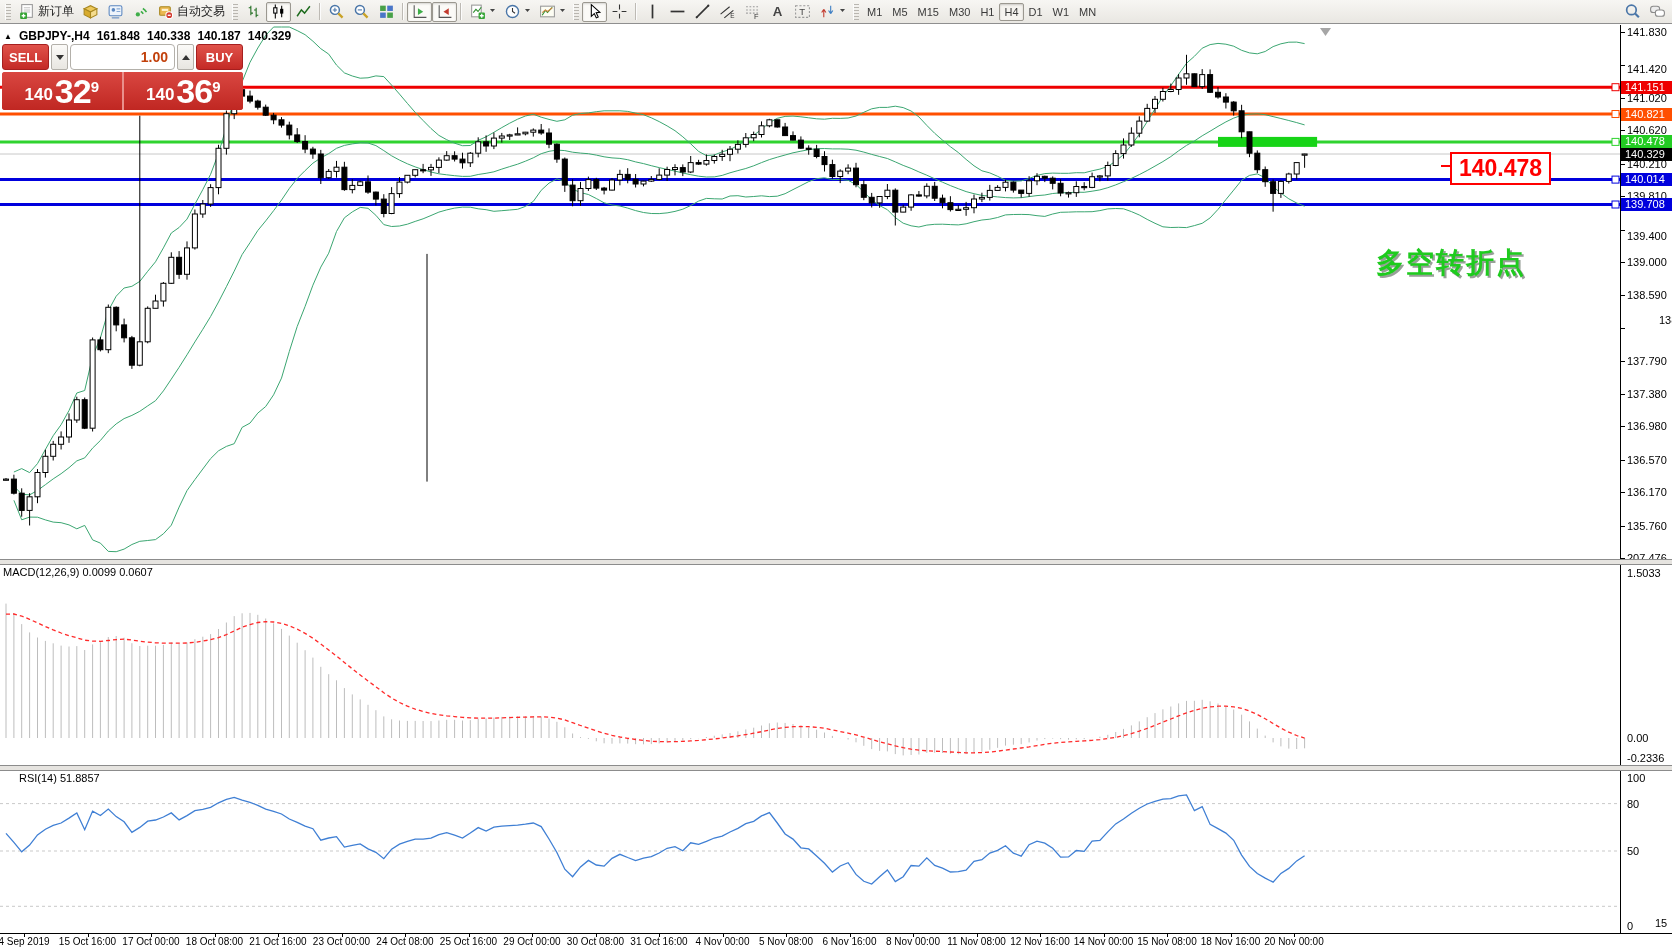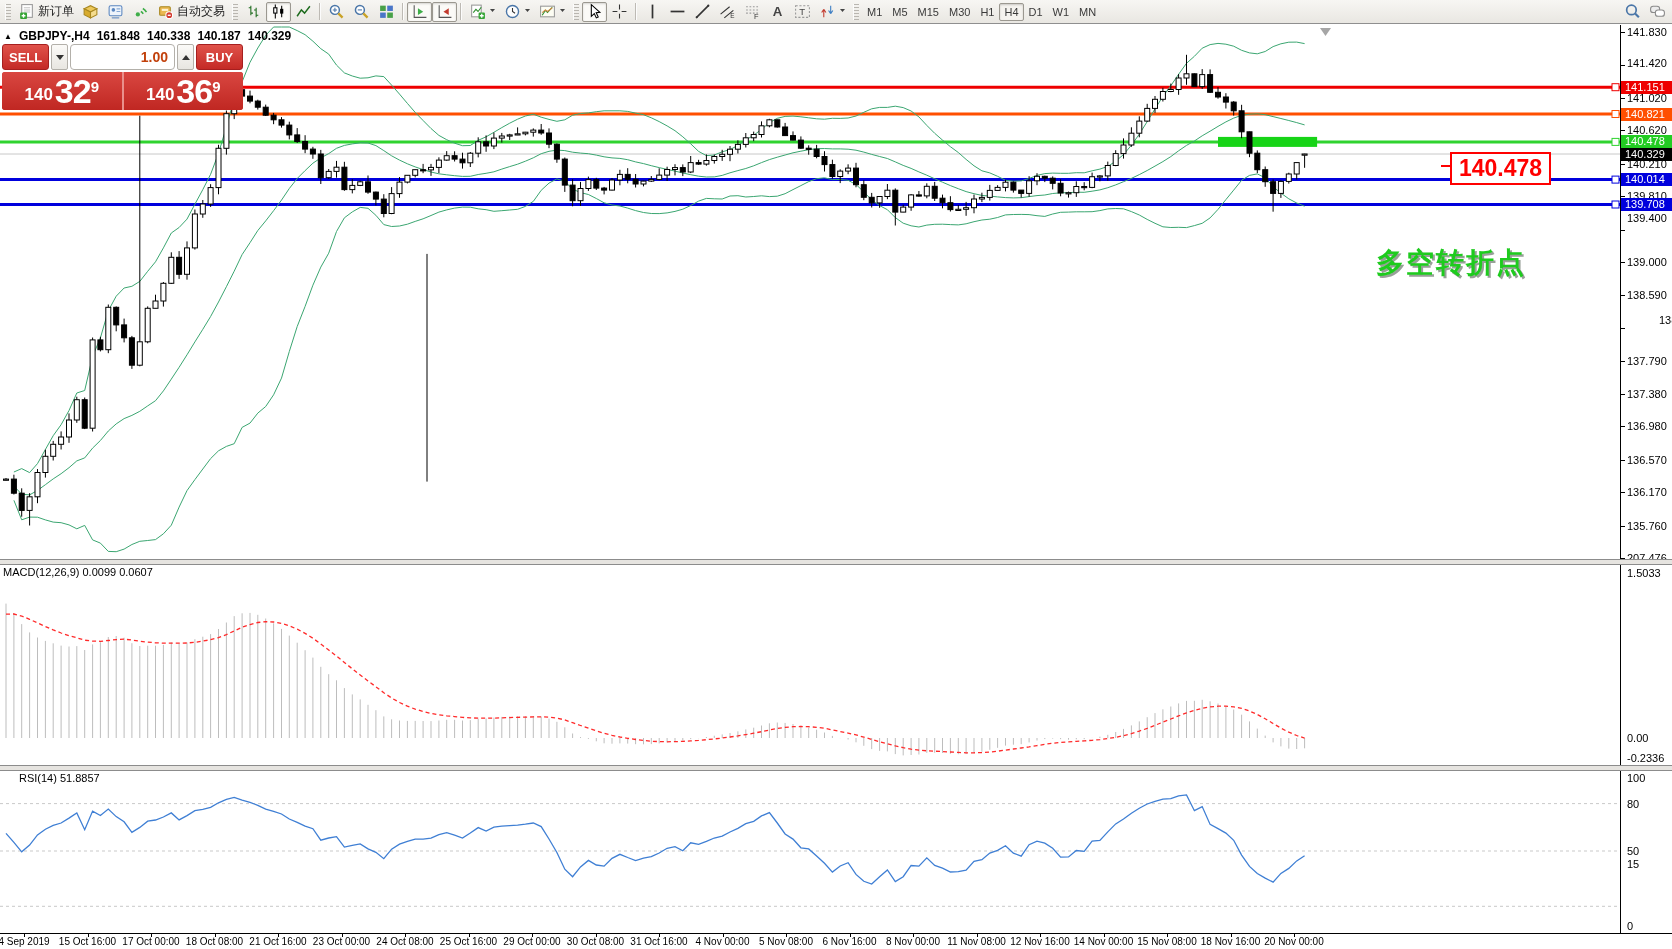--- a/index.html
+++ b/index.html
@@ -868,31 +868,31 @@
         </svg></div>
 
     <div class="pane-sep" style="top:534px;"></div>
     <div class="pane-sep" style="top:740px;"></div>
 
     <div id="axis-line"></div>
     <div id="price-axis">
         <div class="ax-dash" style="top: 7px;"></div>
         <div class="ax-tick" style="top: 1px;">141.830</div>
         <div class="ax-dash" style="top: 40.3px;"></div>
-        <div class="ax-tick" style="top: 32px;">141.420</div>
+        <div class="ax-tick" style="top: 38px;">141.420</div>
         <div class="ax-dash" style="top: 72.9px;"></div>
         <div class="ax-tick" style="top: 66.9px;">141.020</div>
         <div class="ax-dash" style="top: 105.4px;"></div>
         <div class="ax-tick" style="top: 99.4px;">140.620</div>
         <div class="ax-dash" style="top: 138.7px;"></div>
         <div class="ax-tick" style="top: 132.7px;">140.210</div>
         <div class="ax-dash" style="top: 171.2px;"></div>
         <div class="ax-tick" style="top: 165.2px;">139.810</div>
         <div class="ax-dash" style="top: 204.6px;"></div>
-        <div class="ax-tick" style="top: 187px;">139.400</div>
+        <div class="ax-tick" style="top: 205px;">139.400</div>
         <div class="ax-dash" style="top: 237.1px;"></div>
         <div class="ax-tick" style="top: 231.1px;">139.000</div>
         <div class="ax-dash" style="top: 270.4px;"></div>
         <div class="ax-tick" style="top: 264.4px;">138.590</div>
         <div class="ax-dash" style="top: 302.9px;"></div>
         <div class="ax-tick" style="top: 289px; margin-left: 32px;">138.190</div>
         <div class="ax-dash" style="top: 335.5px;"></div>
         <div class="ax-tick" style="top: 329.5px;">137.790</div>
         <div class="ax-dash" style="top: 368.8px;"></div>
         <div class="ax-tick" style="top: 362.8px;">137.380</div>
@@ -913,21 +913,21 @@
         <div class="ax-marker" style="top: 148.1px; background: rgb(0, 0, 221);">140.014</div>
         <div class="ax-marker" style="top: 173px; background: rgb(0, 0, 221);">139.708</div>
       </div>
     <div id="sub-axes">
         <div class="sub-ax-label" style="top: 541.9px;">1.5033</div>
         <div class="sub-ax-label" style="top: 707px;">0.00</div>
         <div class="sub-ax-label" style="top: 727px;">-0.2336</div>
         <div class="sub-ax-label" style="top: 747px;">100</div>
         <div class="sub-ax-label" style="top: 772.6px;">80</div>
         <div class="sub-ax-label" style="top: 820px;">50</div>
-        <div class="sub-ax-label" style="top: 833px;">15</div>
+        <div class="sub-ax-label" style="top: 892px; margin-left: 28px;">15</div>
         <div class="sub-ax-label" style="top: 895px;">0</div>
       </div>
     <div id="time-axis">
         <div class="t-tick" style="left: 24px;"></div>
         <div class="t-lbl" style="left: 24px;">4 Sep 2019</div>
         <div class="t-tick" style="left: 87.5px;"></div>
         <div class="t-lbl" style="left: 87.5px;">15 Oct 16:00</div>
         <div class="t-tick" style="left: 151px;"></div>
         <div class="t-lbl" style="left: 151px;">17 Oct 00:00</div>
         <div class="t-tick" style="left: 214.5px;"></div>

